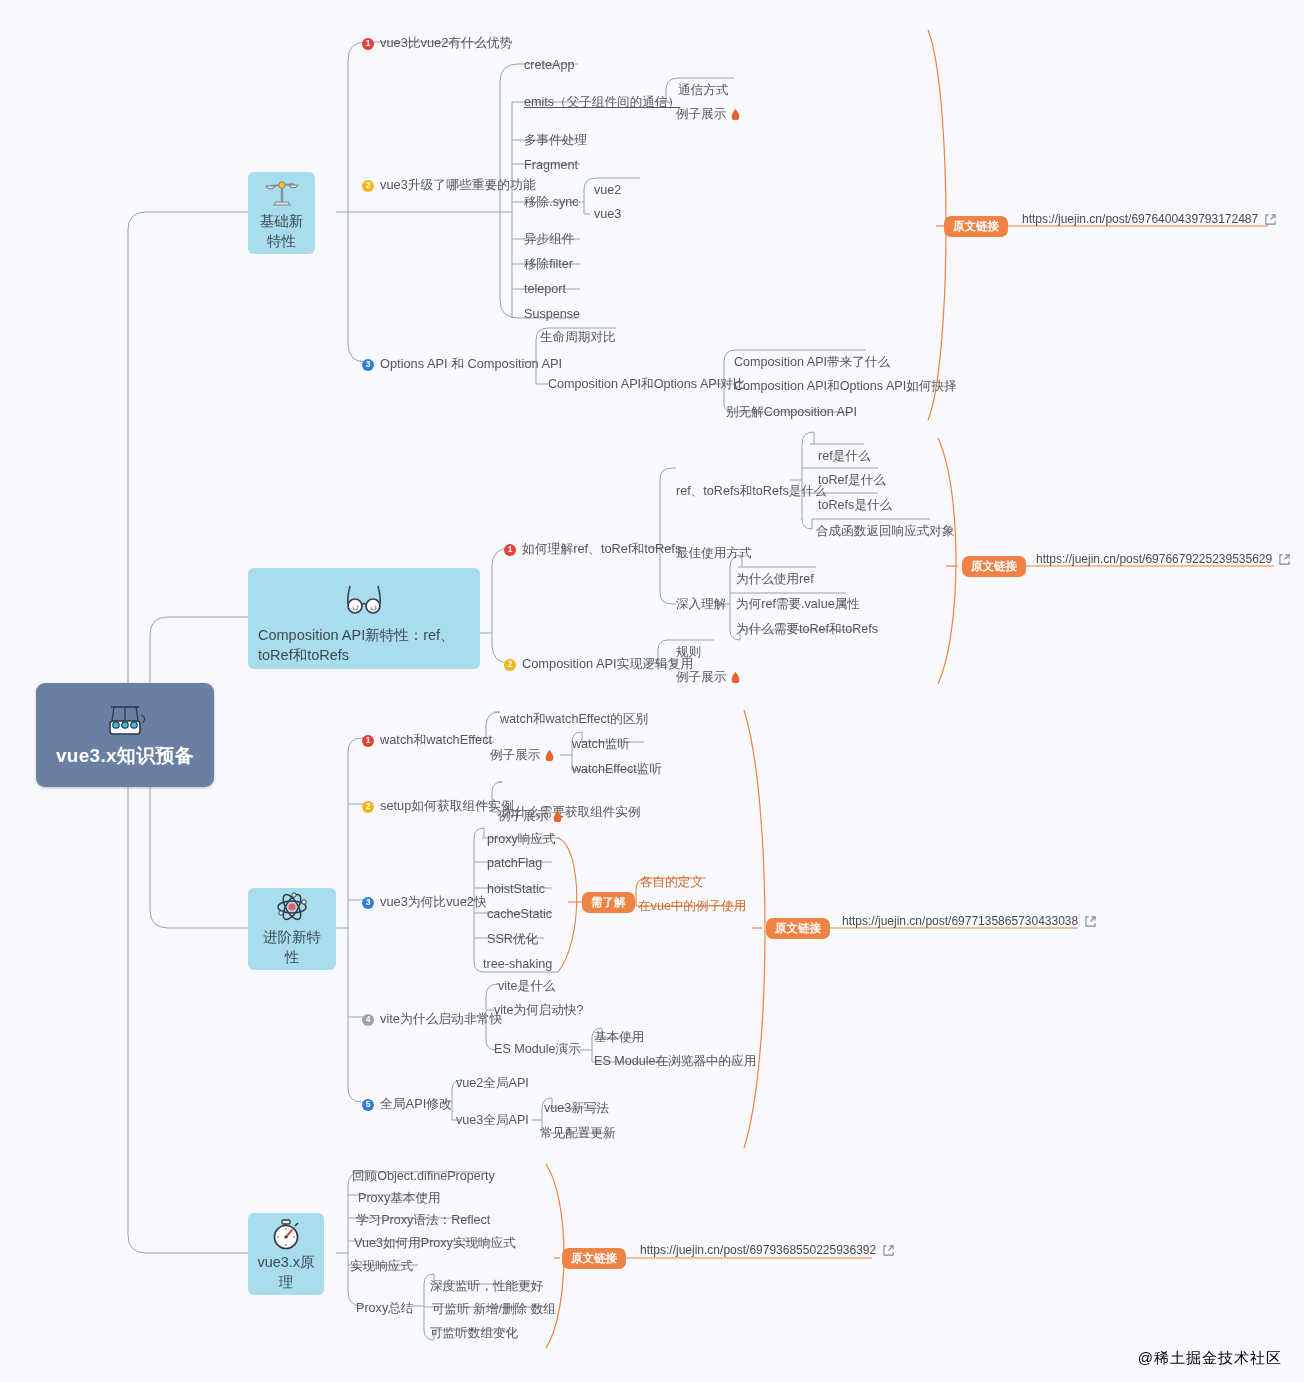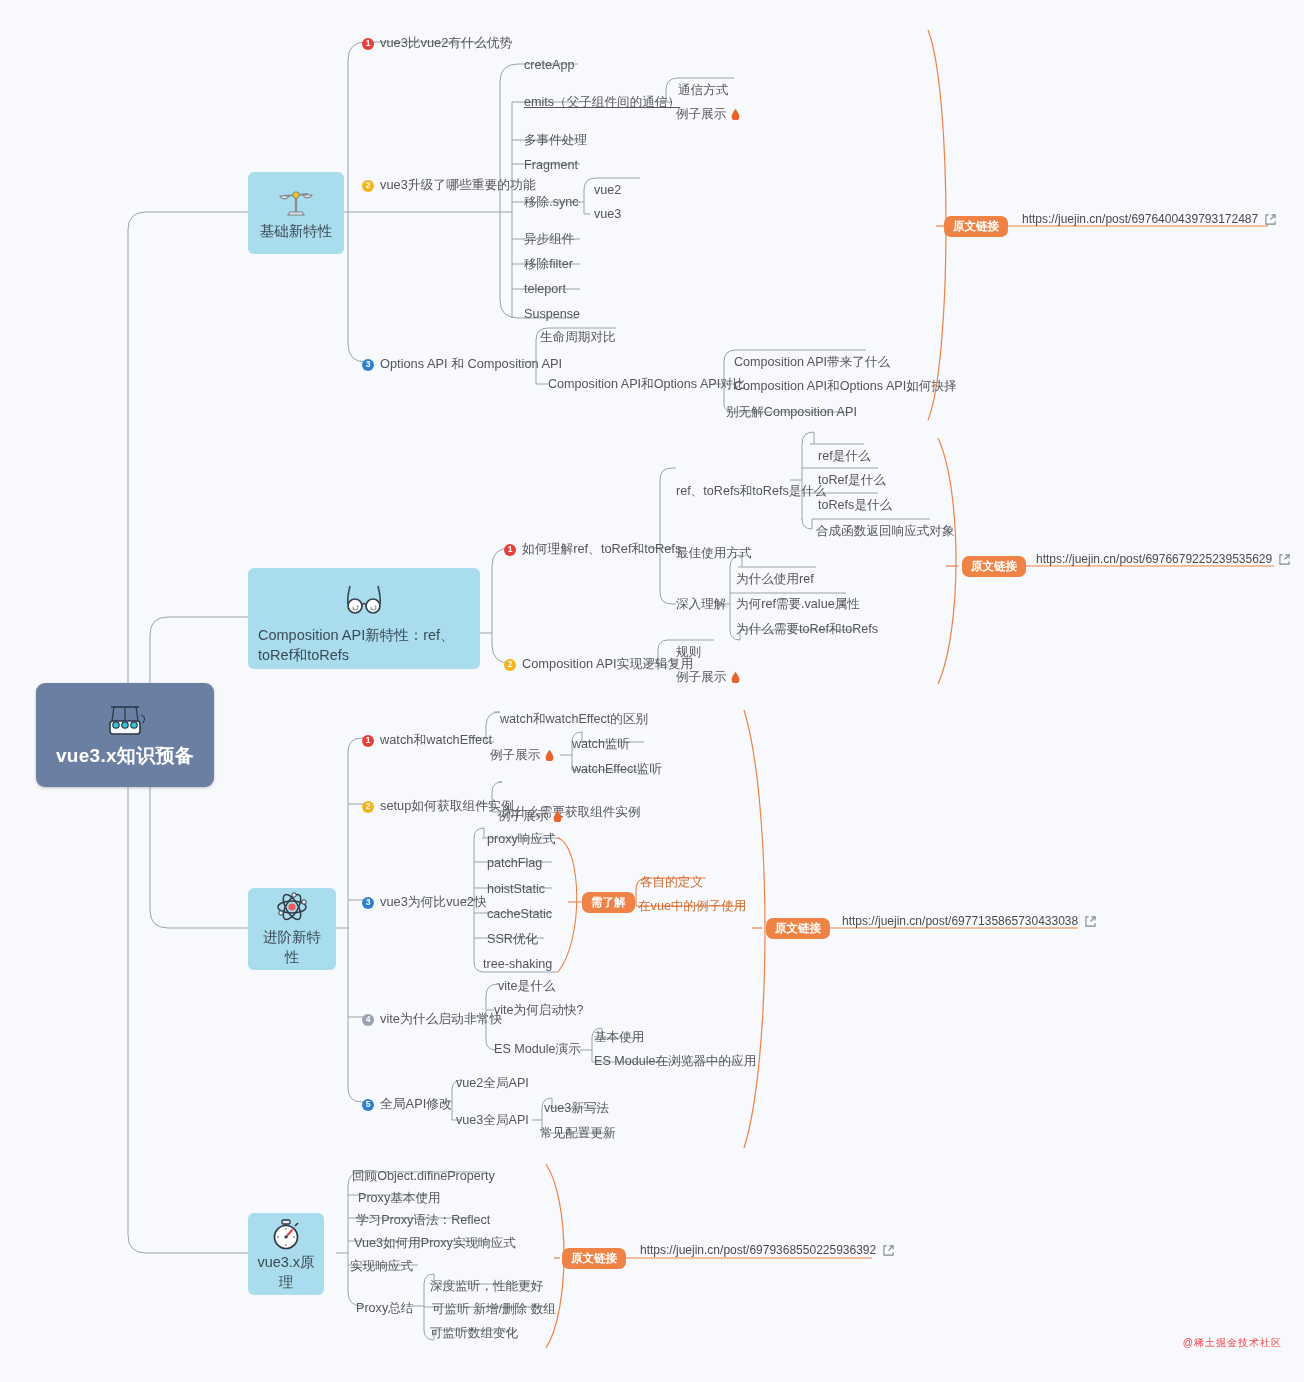--- a/index.html
+++ b/index.html
@@ -85,22 +85,22 @@
     display:flex;align-items:center;gap:7px;
   }
   .ext-ico{display:inline-block;width:11px;height:11px;opacity:.75;}
 
   
   .marker{
     display:inline-block;width:11px;height:12px;margin-left:4px;vertical-align:-2px;
   }
   
   .watermark{
-    position:absolute;right:22px;bottom:32px;
-    color:#ef4444;font-size:10px;letter-spacing:1px;
+    position:absolute;right:22px;bottom:14px;
+    color:#000000;font-size:15px;letter-spacing:1px;
   }
 </style>
 </head>
 <body>
 
 <div id="canvas">
 
   <svg class="lines" viewBox="0 0 1304 1382">
     <g fill="none" stroke="#9aa3ad" stroke-width="1">
 
@@ -323,21 +323,21 @@
       <path d="M9 20 L11 6 M22 20 L22 6 M35 20 L33 6" stroke="#2d3a4a" stroke-width="1.3" fill="none"></path>
       <path d="M8 6 L36 6" stroke="#2d3a4a" stroke-width="1.6"></path>
       <circle cx="13" cy="24" r="3.2" fill="#36c3d8" stroke="#2d3a4a" stroke-width="1.2"></circle>
       <circle cx="22" cy="24" r="3.2" fill="#36c3d8" stroke="#2d3a4a" stroke-width="1.2"></circle>
       <circle cx="31" cy="24" r="3.2" fill="#36c3d8" stroke="#2d3a4a" stroke-width="1.2"></circle>
       <path d="M38 14 q6 2 2 8" stroke="#2d3a4a" stroke-width="1.2" fill="none"></path>
     </svg>
     <div class="rlabel">vue3.x知识预备</div>
   </div>
 
-  <div class="branch" style="left:248px;top:172px;width:96px;height:82px;">
+  <div class="branch" style="left:248px;top:172px;width:67px;height:82px;">
     <svg width="40" height="38" viewBox="0 0 40 38">
       <path d="M20 8 L20 30" stroke="#8a8f96" stroke-width="2.4"></path>
       <path d="M8 12 L32 10" stroke="#8a8f96" stroke-width="2"></path>
       <circle cx="20" cy="11" r="3.2" fill="#f5c518" stroke="#7e838a" stroke-width="1"></circle>
       <path d="M4 12 a5 5 0 0 0 9 0 z" fill="#e8eef2" stroke="#7e838a" stroke-width="1.1"></path>
       <path d="M27 11 a5 5 0 0 0 9 0 z" fill="#e8eef2" stroke="#7e838a" stroke-width="1.1"></path>
       <path d="M12 31 L28 31 L26 28 L14 28 z" fill="#dfe6eb" stroke="#7e838a" stroke-width="1.1"></path>
     </svg>
     <div class="blabel">基础新特性</div>
   </div>

